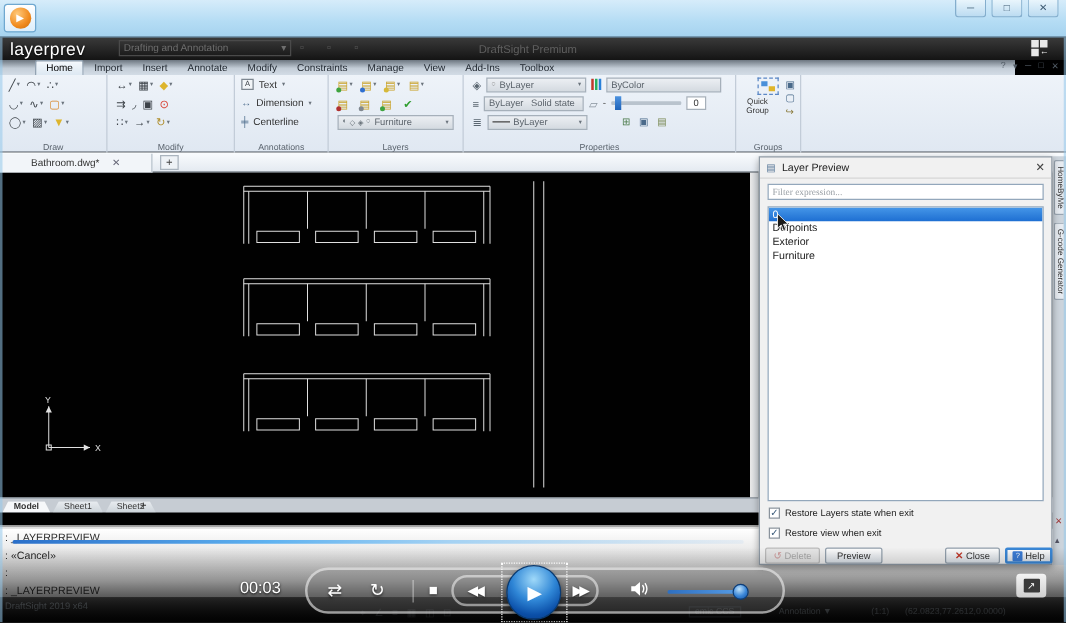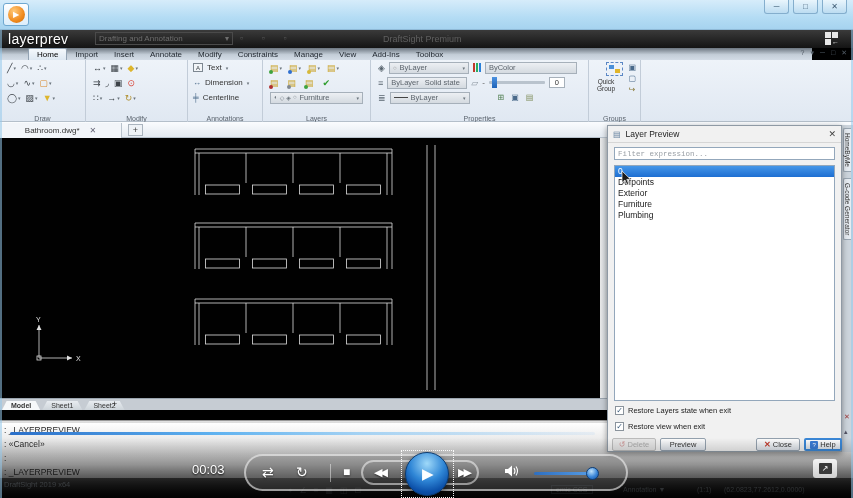--- a/index.html
+++ b/index.html
@@ -111,21 +111,21 @@
 
   
   .dialog { position:absolute; left:607px; top:125px; width:235px; height:327px; background:#f1f1f1;
     border:1px solid #8f9aa5; box-shadow:0 2px 6px rgba(0,0,0,.4); z-index:6; }
   .dlg-title { position:relative; height:17px; border-bottom:1px solid #d6d6d6; display:flex; align-items:center;
     padding:0 5px; gap:5px; }
   .dlg-title .ttl { font-size:8.5px; color:#222; }
   .dlg-title .dlg-ic { font-size:8px; color:#5b7a9a; }
   .dlg-close { margin-left:auto; font-size:9px; color:#444; cursor:pointer; }
   .filter-input { position:absolute; left:6px; top:21px; width:221px; height:13px; border:1px solid #93a7bb;
-    background:#fff; font-size:7.5px; color:#333; padding:0 3px; font-family:Liberation Mono, monospace; }
+    background:#fff; font-size:7.5px; color:#333; padding:0 3px; font-family:Liberation Serif, serif; }
   .filter-input::placeholder { color:#9aa0a6; }
   .llist { position:absolute; left:6px; top:39px; width:221px; height:236px; background:#fff; border:1px solid #93a7bb; overflow:hidden; }
   .litem { font-size:8.5px; color:#1a1a1a; line-height:11px; padding-left:3px; cursor:pointer; }
   .litem.active { background:linear-gradient(#4596e8,#1e6fd2); color:#fff; }
   .cursor-arrow { position:absolute; left:13px; top:45px; z-index:7; pointer-events:none; }
   .chk-row { position:absolute; left:7px; display:flex; align-items:center; gap:4px; }
   .chk-box { width:9px; height:9px; background:#fff; border:1px solid #8a939c; font-size:8px; line-height:8px;
     text-align:center; color:#3a5a7a; cursor:pointer; }
   .chk-lbl { font-size:7.5px; color:#222; }
   .dlg-btns { position:absolute; left:0; top:312px; width:100%; height:14px; }
@@ -566,21 +566,20 @@
       <span class="dlg-ic">▤</span>
       <span class="ttl">Layer Preview</span>
       <span class="dlg-close">✕</span>
     </div>
     <input class="filter-input" type="text" placeholder="Filter expression..." style="">
     <div class="llist">
       <div class="litem active">0</div>
         <div class="litem">Defpoints</div>
         <div class="litem">Exterior</div>
         <div class="litem">Furniture</div>
-        <div class="litem">Plumbing</div>
     </div>
     <svg class="cursor-arrow" width="11" height="15" viewBox="0 0 11 15">
       <path d="M1,0 L1,11.5 L4,9 L5.8,13.5 L7.6,12.7 L5.8,8.4 L9.5,8.2 Z" fill="#1a1a1a" stroke="#f5f5f5" stroke-width="0.7"></path>
     </svg>
     <div class="chk-row" style="top:280px;">
       <span class="chk-box">✓</span>
       <span class="chk-lbl">Restore Layers state when exit</span>
     </div>
     <div class="chk-row" style="top:296px;">
       <span class="chk-box">✓</span>

